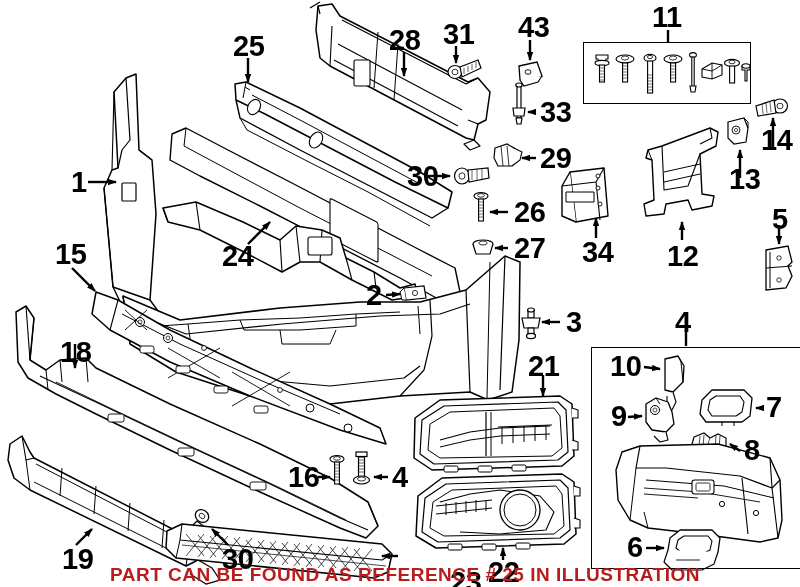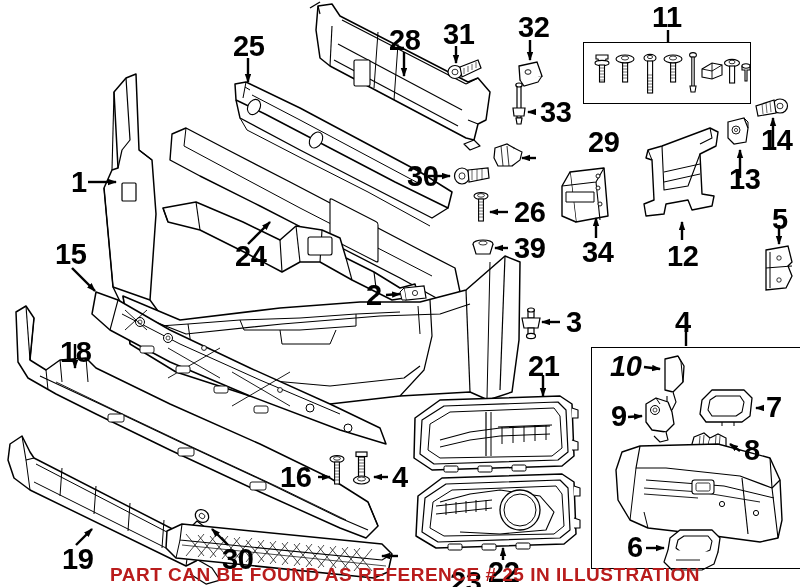--- a/index.html
+++ b/index.html
@@ -496,41 +496,41 @@
 
   <div class="callout" style="left:71px;top:168px;">1</div>
   <div class="callout" style="left:366px;top:281px;">2</div>
   <div class="callout" style="left:566px;top:308px;">3</div>
   <div class="callout" style="left:675px;top:308px;">4</div>
   <div class="callout" style="left:772px;top:205px;">5</div>
   <div class="callout" style="left:627px;top:533px;">6</div>
   <div class="callout" style="left:766px;top:393px;">7</div>
   <div class="callout" style="left:744px;top:436px;">8</div>
   <div class="callout" style="left:611px;top:402px;">9</div>
-  <div class="callout" style="left:610px;top:352px;font-style:italic;">10</div>
+  <div class="callout" style="left:610px;top:352px;">10</div>
   <div class="callout" style="left:652px;top:3px;">11</div>
   <div class="callout" style="left:667px;top:242px;text-align:right;">12</div>
   <div class="callout" style="left:729px;top:165px;">13</div>
   <div class="callout" style="left:761px;top:126px;">14</div>
   <div class="callout" style="left:55px;top:240px;">15</div>
-  <div class="callout" style="left:280px;top:463px;">16</div>
+  <div class="callout" style="left:288px;top:463px;">16</div>
   <div class="callout" style="left:392px;top:463px;">4</div>
   <div class="callout" style="left:60px;top:318px;margin-top:20px;">18</div>
   <div class="callout" style="left:62px;top:545px;">19</div>
   <div class="callout" style="left:222px;top:545px;">30</div>
   <div class="callout" style="left:528px;top:352px;">21</div>
   <div class="callout" style="left:488px;top:558px;">22</div>
   <div class="callout" style="left:403px;top:568px;margin-left:47px;">23</div>
-  <div class="callout" style="left:222px;top:242px;margin-left:13px;">24</div>
+  <div class="callout" style="left:222px;top:242px;">24</div>
   <div class="callout" style="left:233px;top:32px;">25</div>
   <div class="callout" style="left:514px;top:198px;">26</div>
-  <div class="callout" style="left:514px;top:234px;">39</div>
+  <div class="callout" style="left:514px;top:234px;">27</div>
   <div class="callout" style="left:389px;top:26px;">28</div>
-  <div class="callout" style="left:540px;top:128px;margin-left:48px;">29</div>
+  <div class="callout" style="left:540px;top:144px;">29</div>
   <div class="callout" style="left:407px;top:162px;text-align:right;">30</div>
   <div class="callout" style="left:443px;top:20px;">31</div>
-  <div class="callout" style="left:518px;top:13px;">32</div>
+  <div class="callout" style="left:518px;top:13px;">43</div>
   <div class="callout" style="left:540px;top:98px;text-align:center;">33</div>
   <div class="callout" style="left:582px;top:238px;">34</div>
 
   <div class="note" style="left:110px;top:564px;">PART CAN BE FOUND AS REFERENCE # 25 IN ILLUSTRATION</div>
 
 </div>
 
 </body></html>

